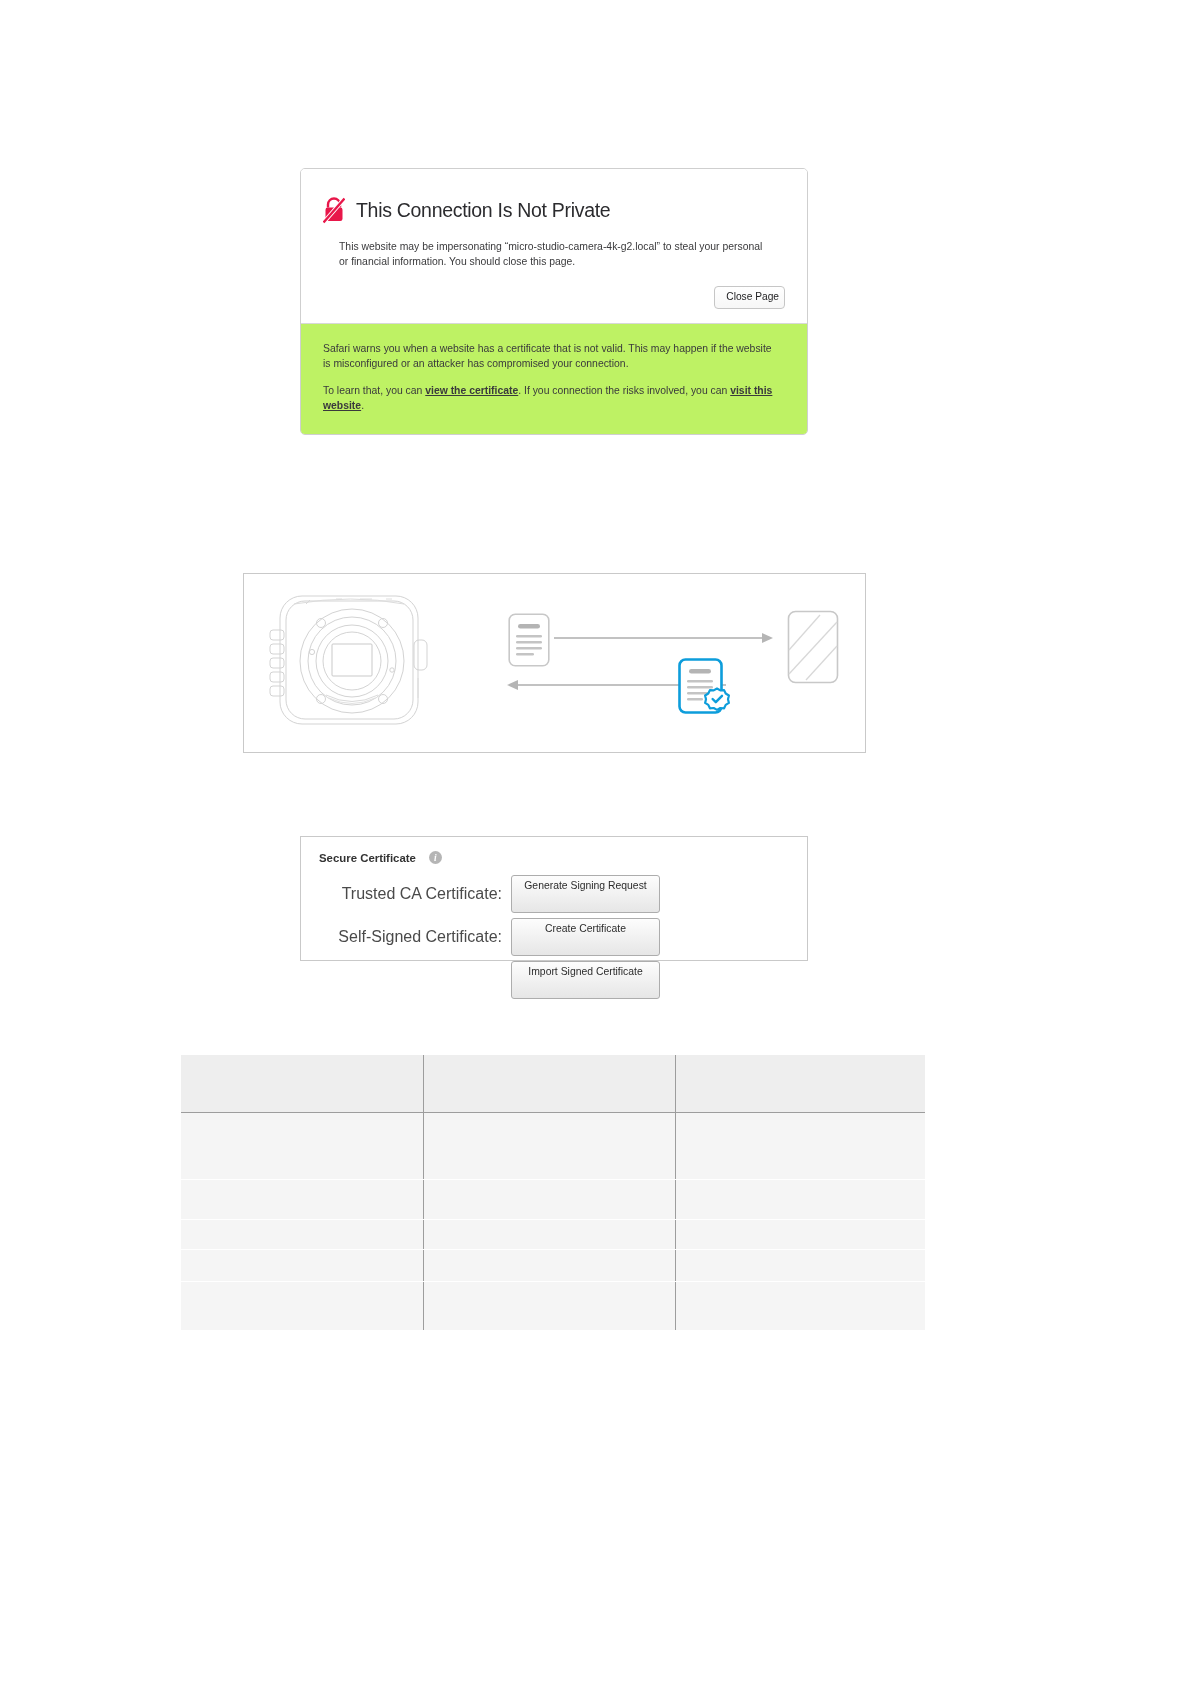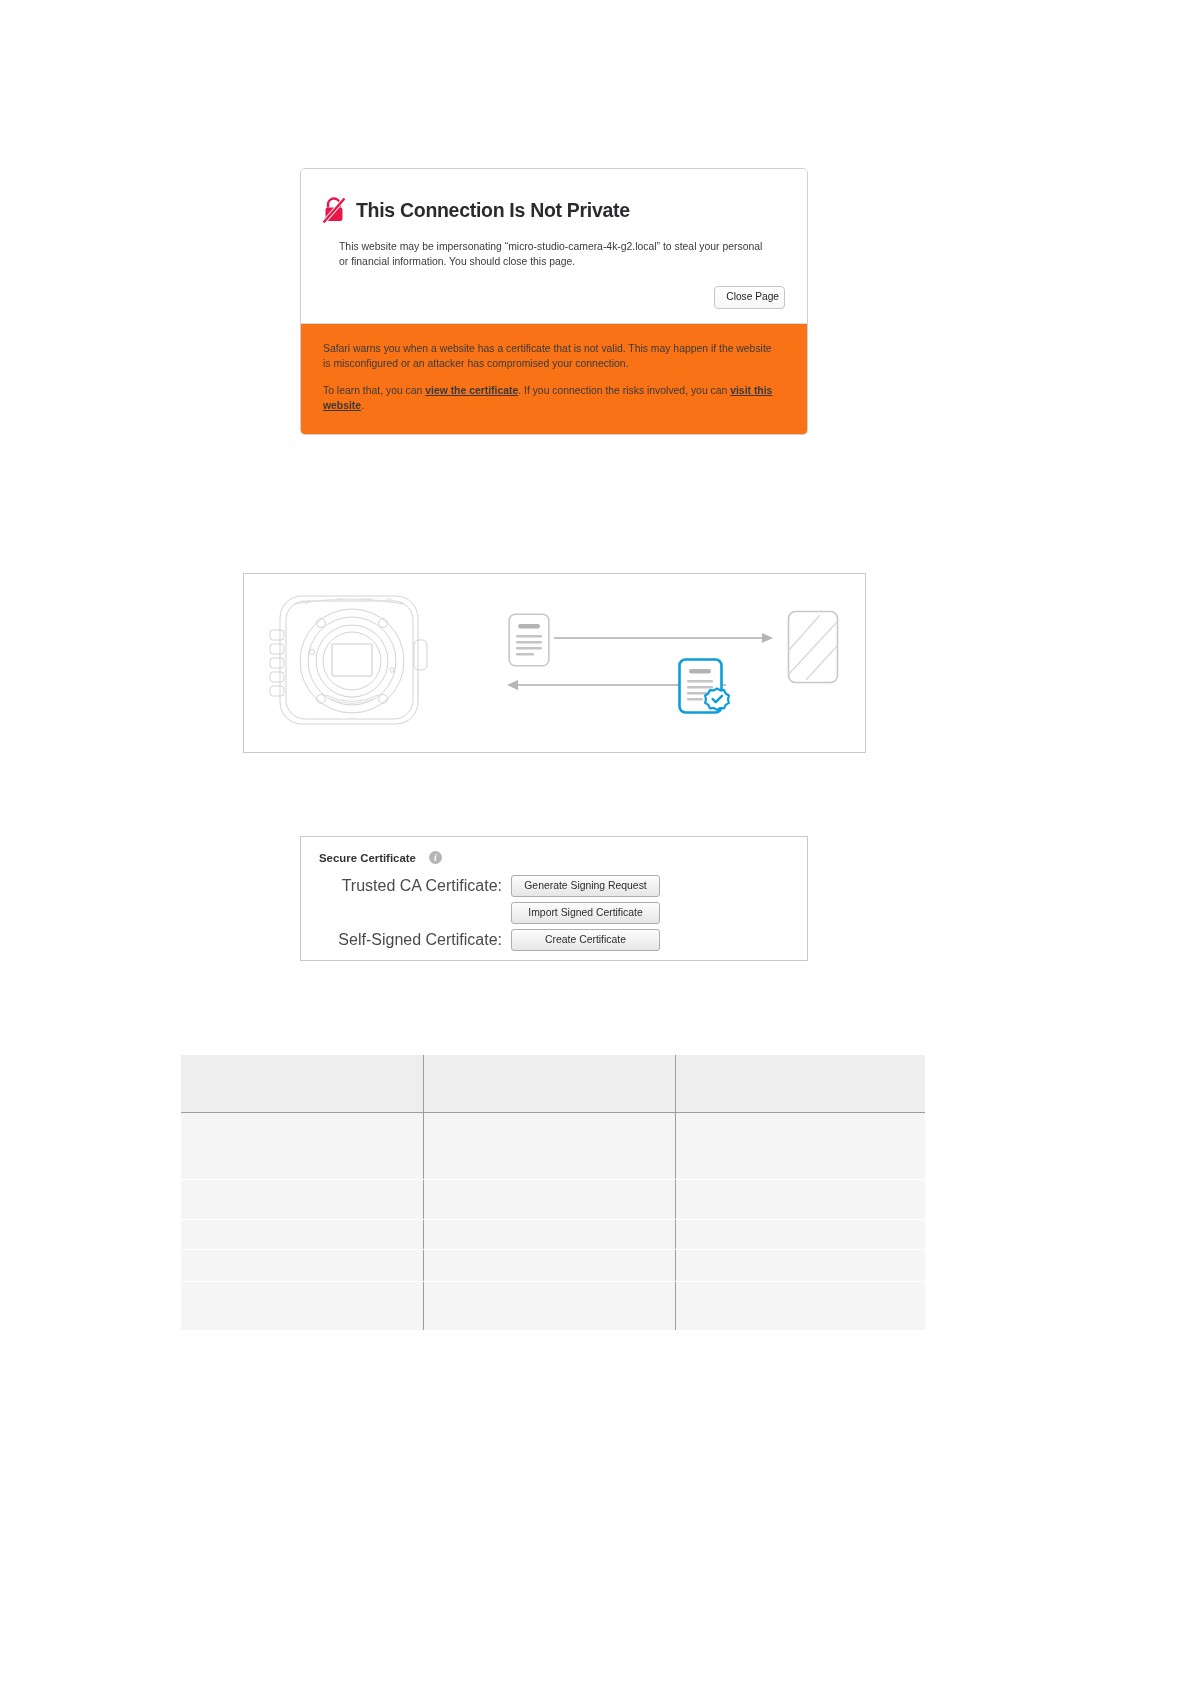--- a/index.html
+++ b/index.html
@@ -38,21 +38,21 @@
     margin-bottom: 14px;
   }
   .lock-slash-icon {
     width: 22px;
     height: 27px;
     flex: 0 0 auto;
     display: block;
   }
   .safari-title {
     font-size: 19.5px;
-    font-weight: bold;
+    font-weight: normal;
     color: #2b2b2e;
     letter-spacing: -0.3px;
     line-height: 1;
   }
   .safari-body-text {
     font-size: 10.4px;
     color: #3a3a3c;
     line-height: 1.42;
     margin: 16px;
     max-width: 462px;
@@ -72,21 +72,21 @@
     padding: 4px 5px 5px 11px;
     cursor: pointer;
     line-height: 1.2;
   }
   .safari-divider {
     height: 1px;
     background: #d8d8d8;
     width: 100%;
   }
   .safari-bottom {
-    background: #f97316;
+    background: #bef264;
     padding: 18px 22px 20px 22px;
   }
   .safari-bottom p {
     font-size: 10.4px;
     color: #3a3a3c;
     line-height: 1.42;
     margin: 0;
     max-width: 458px;
   }
   .safari-bottom p + p { margin-top: 13px; }
@@ -167,21 +167,21 @@
     box-sizing: border-box;
   }
   .cert-btn {
     font-family: "Liberation Sans", sans-serif;
     font-size: 10.4px;
     color: #2c2c2c;
     background: linear-gradient(#fdfdfd, #e6e6e6);
     border: 1px solid #adadad;
     border-radius: 3px;
     width: 149px;
-    padding: 3px 0 4px 0;
+    padding: 3px 0 20px 0;
     text-align: center;
     cursor: pointer;
     line-height: 1.25;
   }
 
   
   .data-table {
     position: absolute;
     left: 181px;
     top: 1055px;
@@ -323,27 +323,27 @@
     <span class="cert-header-title">Secure Certificate</span>
     <span class="info-icon">i</span>
   </div>
 
   <div class="cert-row">
     <span class="cert-label">Trusted CA Certificate:</span>
     <button class="cert-btn">Generate Signing Request</button>
   </div>
 
   <div class="cert-row">
+    <span class="cert-label">Self-Signed Certificate:</span>
+    <button class="cert-btn">Create Certificate</button>
+  </div>
+
+  <div class="cert-row">
     <span class="cert-label"></span>
     <button class="cert-btn">Import Signed Certificate</button>
-  </div>
-
-  <div class="cert-row">
-    <span class="cert-label">Self-Signed Certificate:</span>
-    <button class="cert-btn">Create Certificate</button>
   </div>
 </div>
 
 <table class="data-table">
   <colgroup>
     <col style="width:242px">
     <col style="width:252px">
     <col style="width:250px">
   </colgroup>
   <thead>

